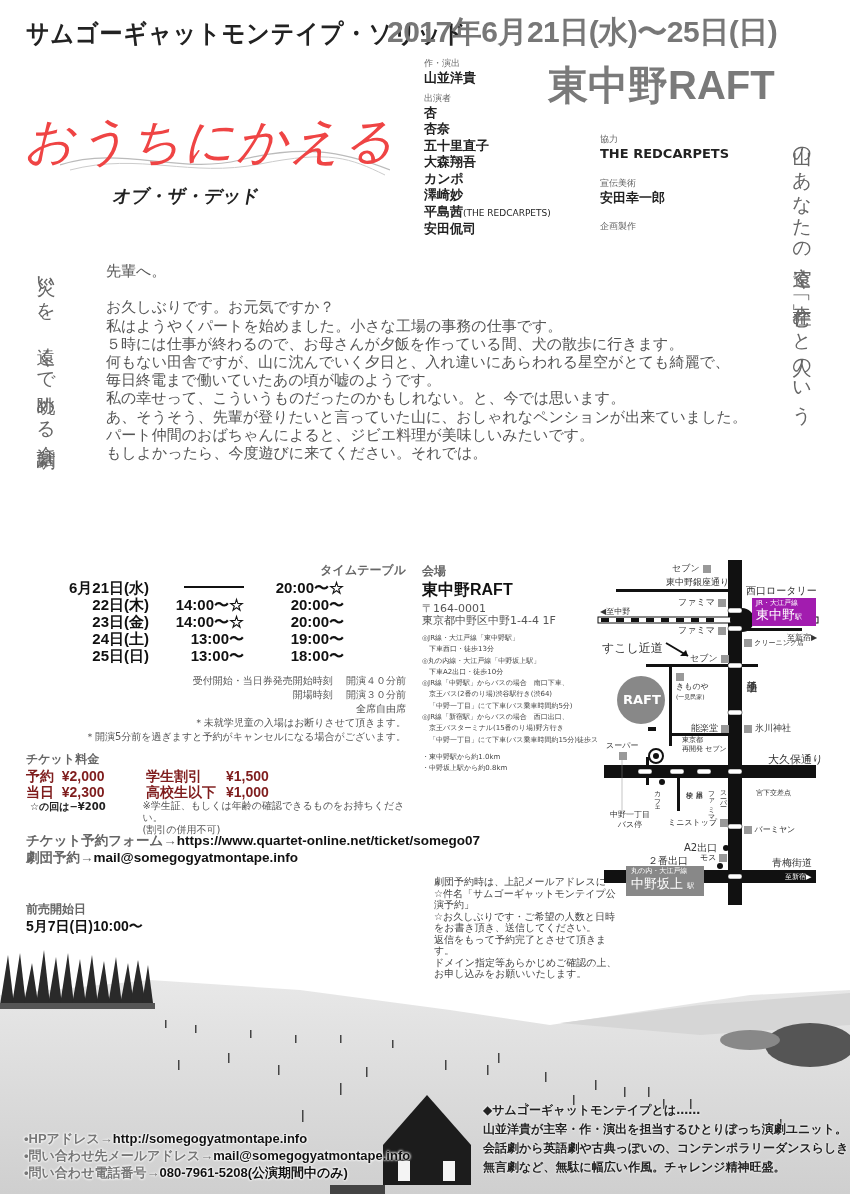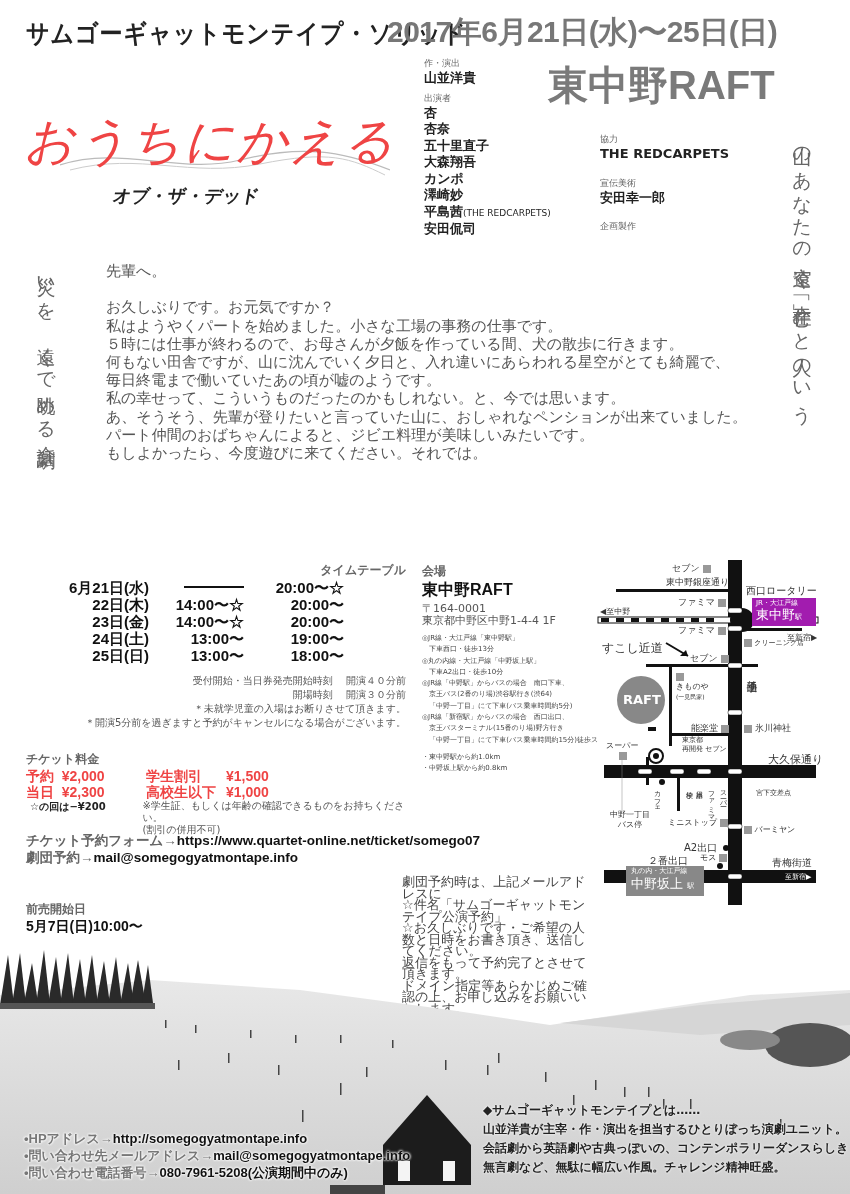--- a/index.html
+++ b/index.html
@@ -24,27 +24,27 @@
   .letter p { white-space: nowrap; }
   .sect-label { font-size: 12px; font-weight: bold; color: #666; }
   .tt { left: 26px; top: 562px; width: 380px; text-align: right; }
   .tt-row { display: flex; font-size: 15px; font-weight: bold; color: #111; line-height: 17px; font-family: "Liberation Sans", sans-serif; margin-left: 8px; }
   .tt-day { width: 115px; }
   .tt-t1 { width: 95px; }
   .tt-t2 { width: 100px; }
   .tt-dash { display: inline-block; width: 60px; height: 2px; background: #111; vertical-align: middle; margin-top: -4px; }
   .notes { font-size: 10px; color: #555; line-height: 14px; margin-top: 10px; }
   .tickets { left: 26px; top: 751px; width: 390px; }
-  .tk-grid { display: grid; grid-template-columns: 120px 80px 100px; font-size: 14px; font-weight: bold; line-height: 16px; color: #ef4444; font-family: "Liberation Sans", sans-serif; }
+  .tk-grid { display: grid; grid-template-columns: 120px 80px 100px; font-size: 14px; font-weight: bold; line-height: 16px; color: #7f1d1d; font-family: "Liberation Sans", sans-serif; }
   .tk-small { font-size: 10px; font-weight: bold; color: #222; }
   .tk-note { font-size: 10px; color: #555; line-height: 12px; }
   .reserve { left: 26px; top: 832px; width: 560px; }
   .res-line { font-size: 13.5px; font-weight: bold; color: #111; line-height: 17px; white-space: nowrap; font-family: "Liberation Sans", sans-serif; }
   .res-line .jp { color: #666; }
-  .res-detail { left: 402px; top: 876px; font-size: 13px; color: #444; line-height: 11.5px; width: 190px; }
+  .res-detail { left: 434px; top: 876px; font-size: 10px; color: #444; line-height: 11.5px; width: 190px; }
   .presale { left: 26px; top: 901px; }
   .presale-val { font-size: 14px; font-weight: bold; color: #111; font-family: "Liberation Sans", sans-serif; }
   .venue { left: 422px; top: 563px; width: 180px; }
   .venue-name { font-size: 16px; font-weight: 900; color: #111; font-family: "Liberation Sans", sans-serif; }
   .venue-addr { font-size: 11px; color: #555; line-height: 12px; margin-top: 2px; }
   .access { font-size: 7px; color: #444; line-height: 11.3px; margin-top: 6px; white-space: nowrap; }
   .dist { font-size: 7px; color: #444; line-height: 11px; margin-top: 6px; }
   .map { left: 596px; top: 560px; width: 254px; height: 355px; }
   .map-label { position: absolute; font-size: 9px; color: #333; white-space: nowrap; }
   .sq { display: inline-block; width: 8px; height: 8px; background: #999; vertical-align: middle; }
@@ -129,20 +129,21 @@
     <span class="tt-t2">19:00〜</span>
   </div>
   <div class="tt-row">
     <span class="tt-day" style="padding-left:27px">25日(日)</span>
     <span class="tt-t1">13:00〜</span>
     <span class="tt-t2">18:00〜</span>
   </div>
   <div class="notes">
     <div>受付開始・当日券発売開始時刻　 開演４０分前</div>
     <div>開場時刻　 開演３０分前</div>
+    <div>全席自由席</div>
     <div>＊未就学児童の入場はお断りさせて頂きます。</div>
     <div>＊開演5分前を過ぎますと予約がキャンセルになる場合がございます。</div>
   </div>
 </div>
 
 <div class="abs tickets">
   <div class="sect-label">チケット料金</div>
   <div class="tk-grid">
     <div><span>予約</span>&nbsp;&nbsp;<span>¥2,000</span></div>
     <div>学生割引</div>

